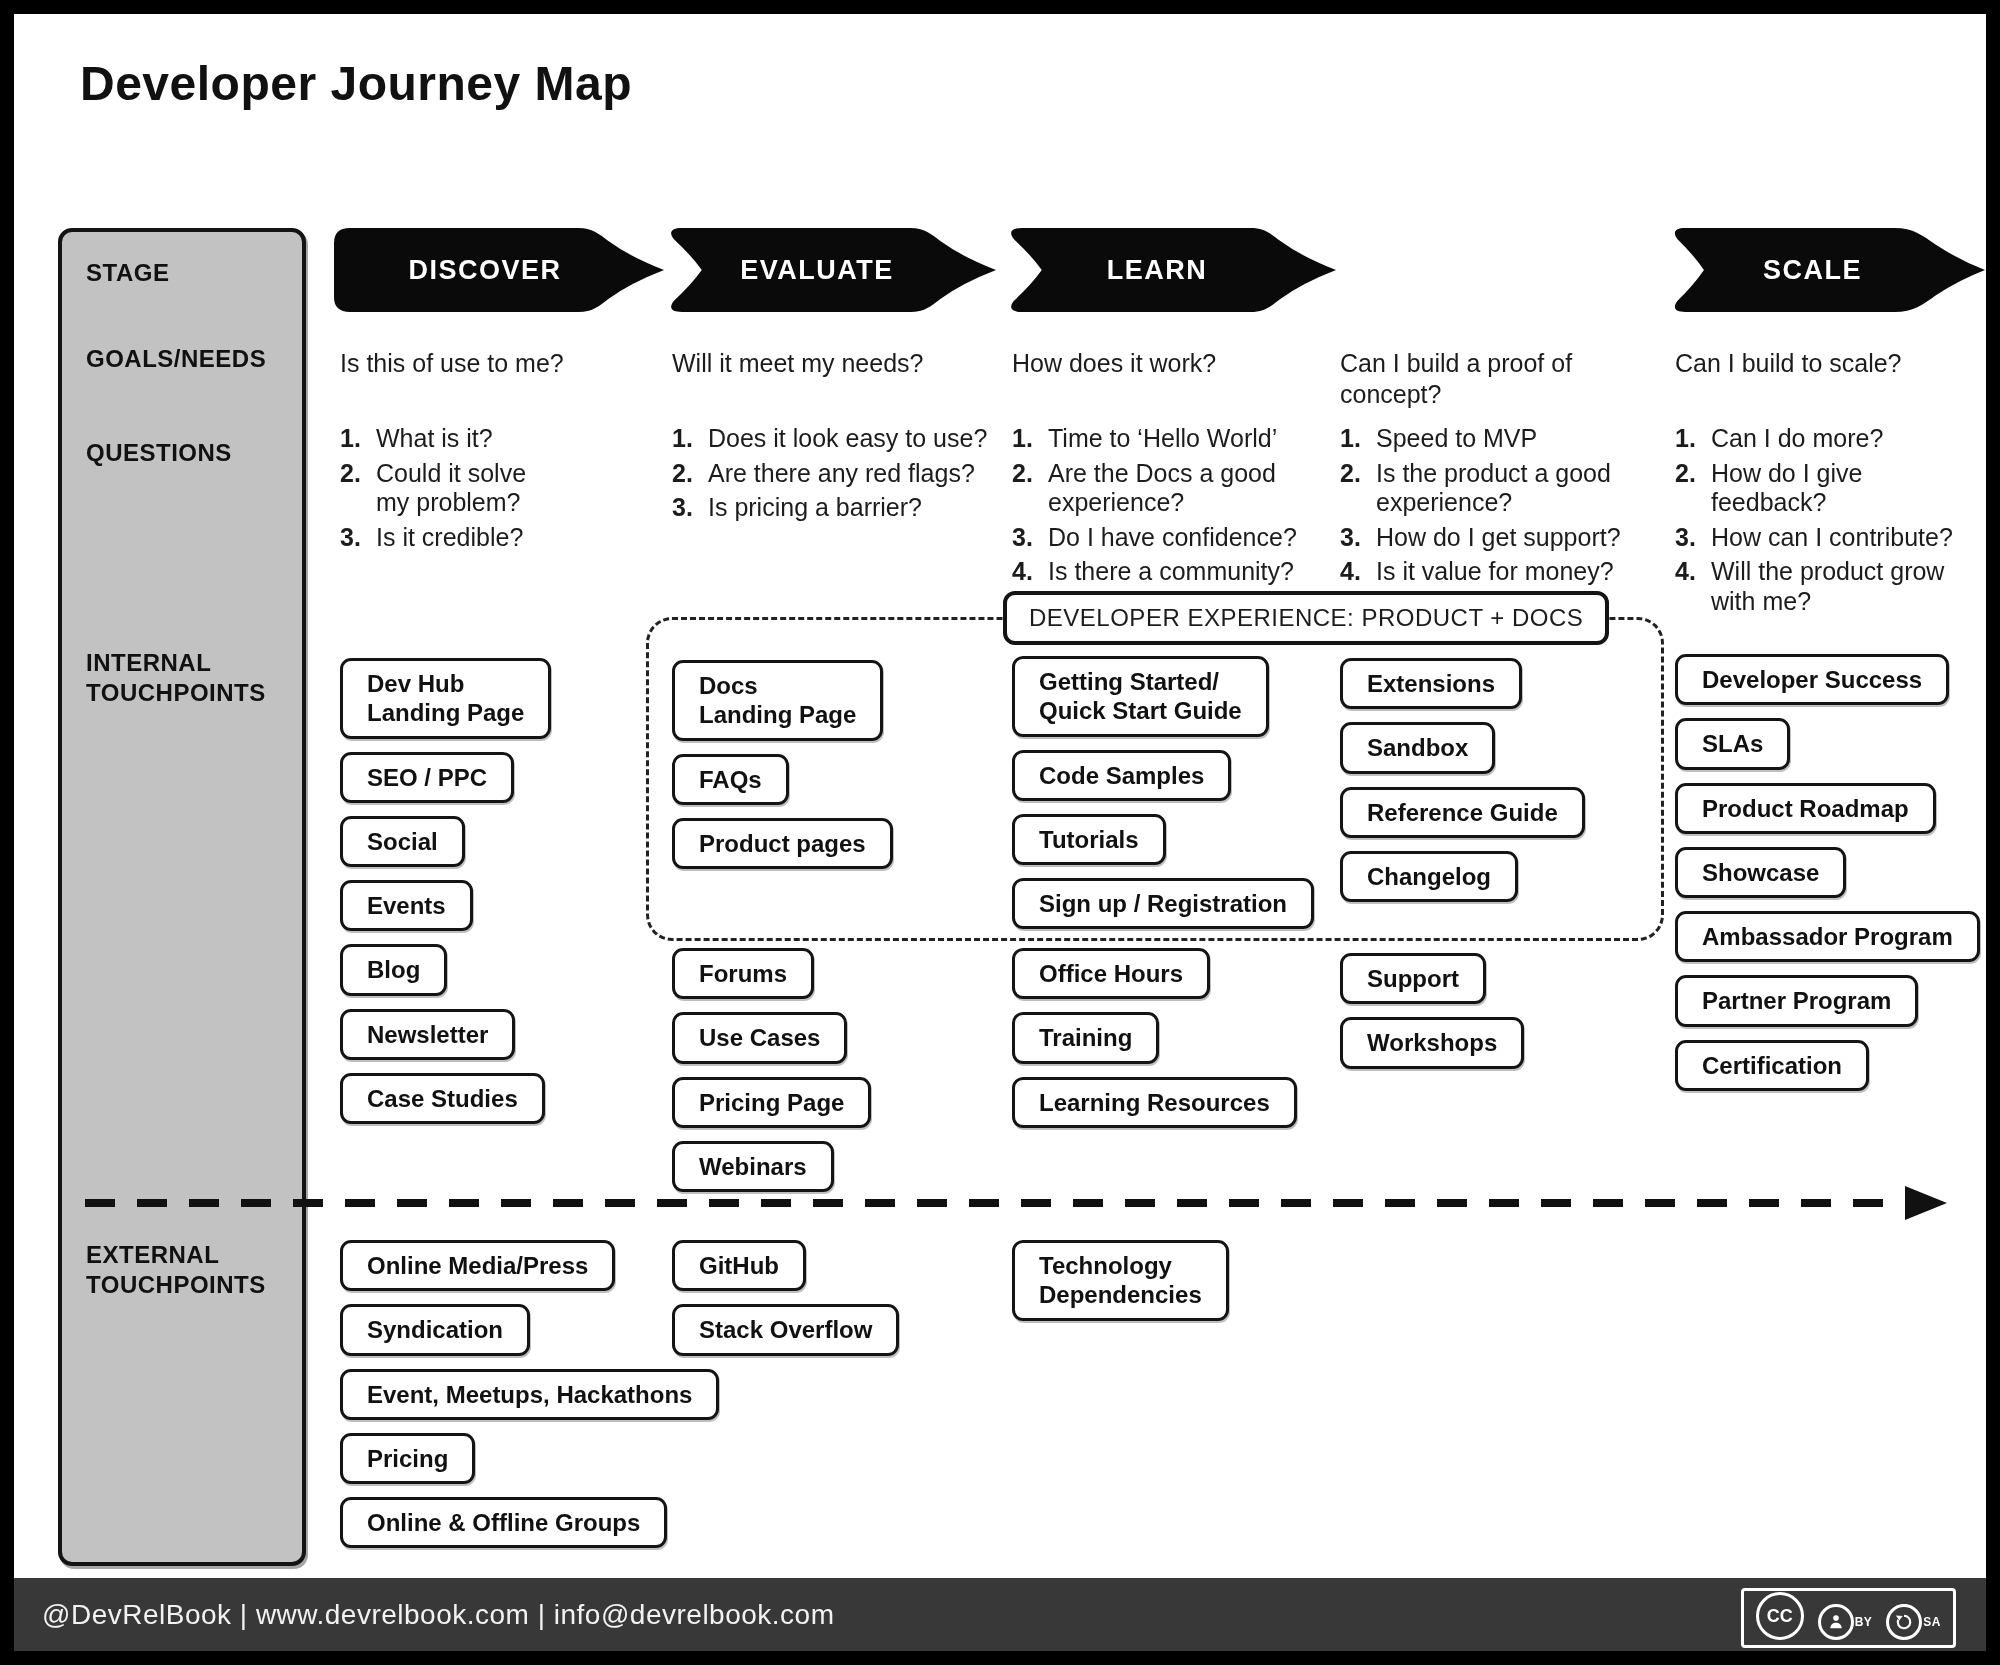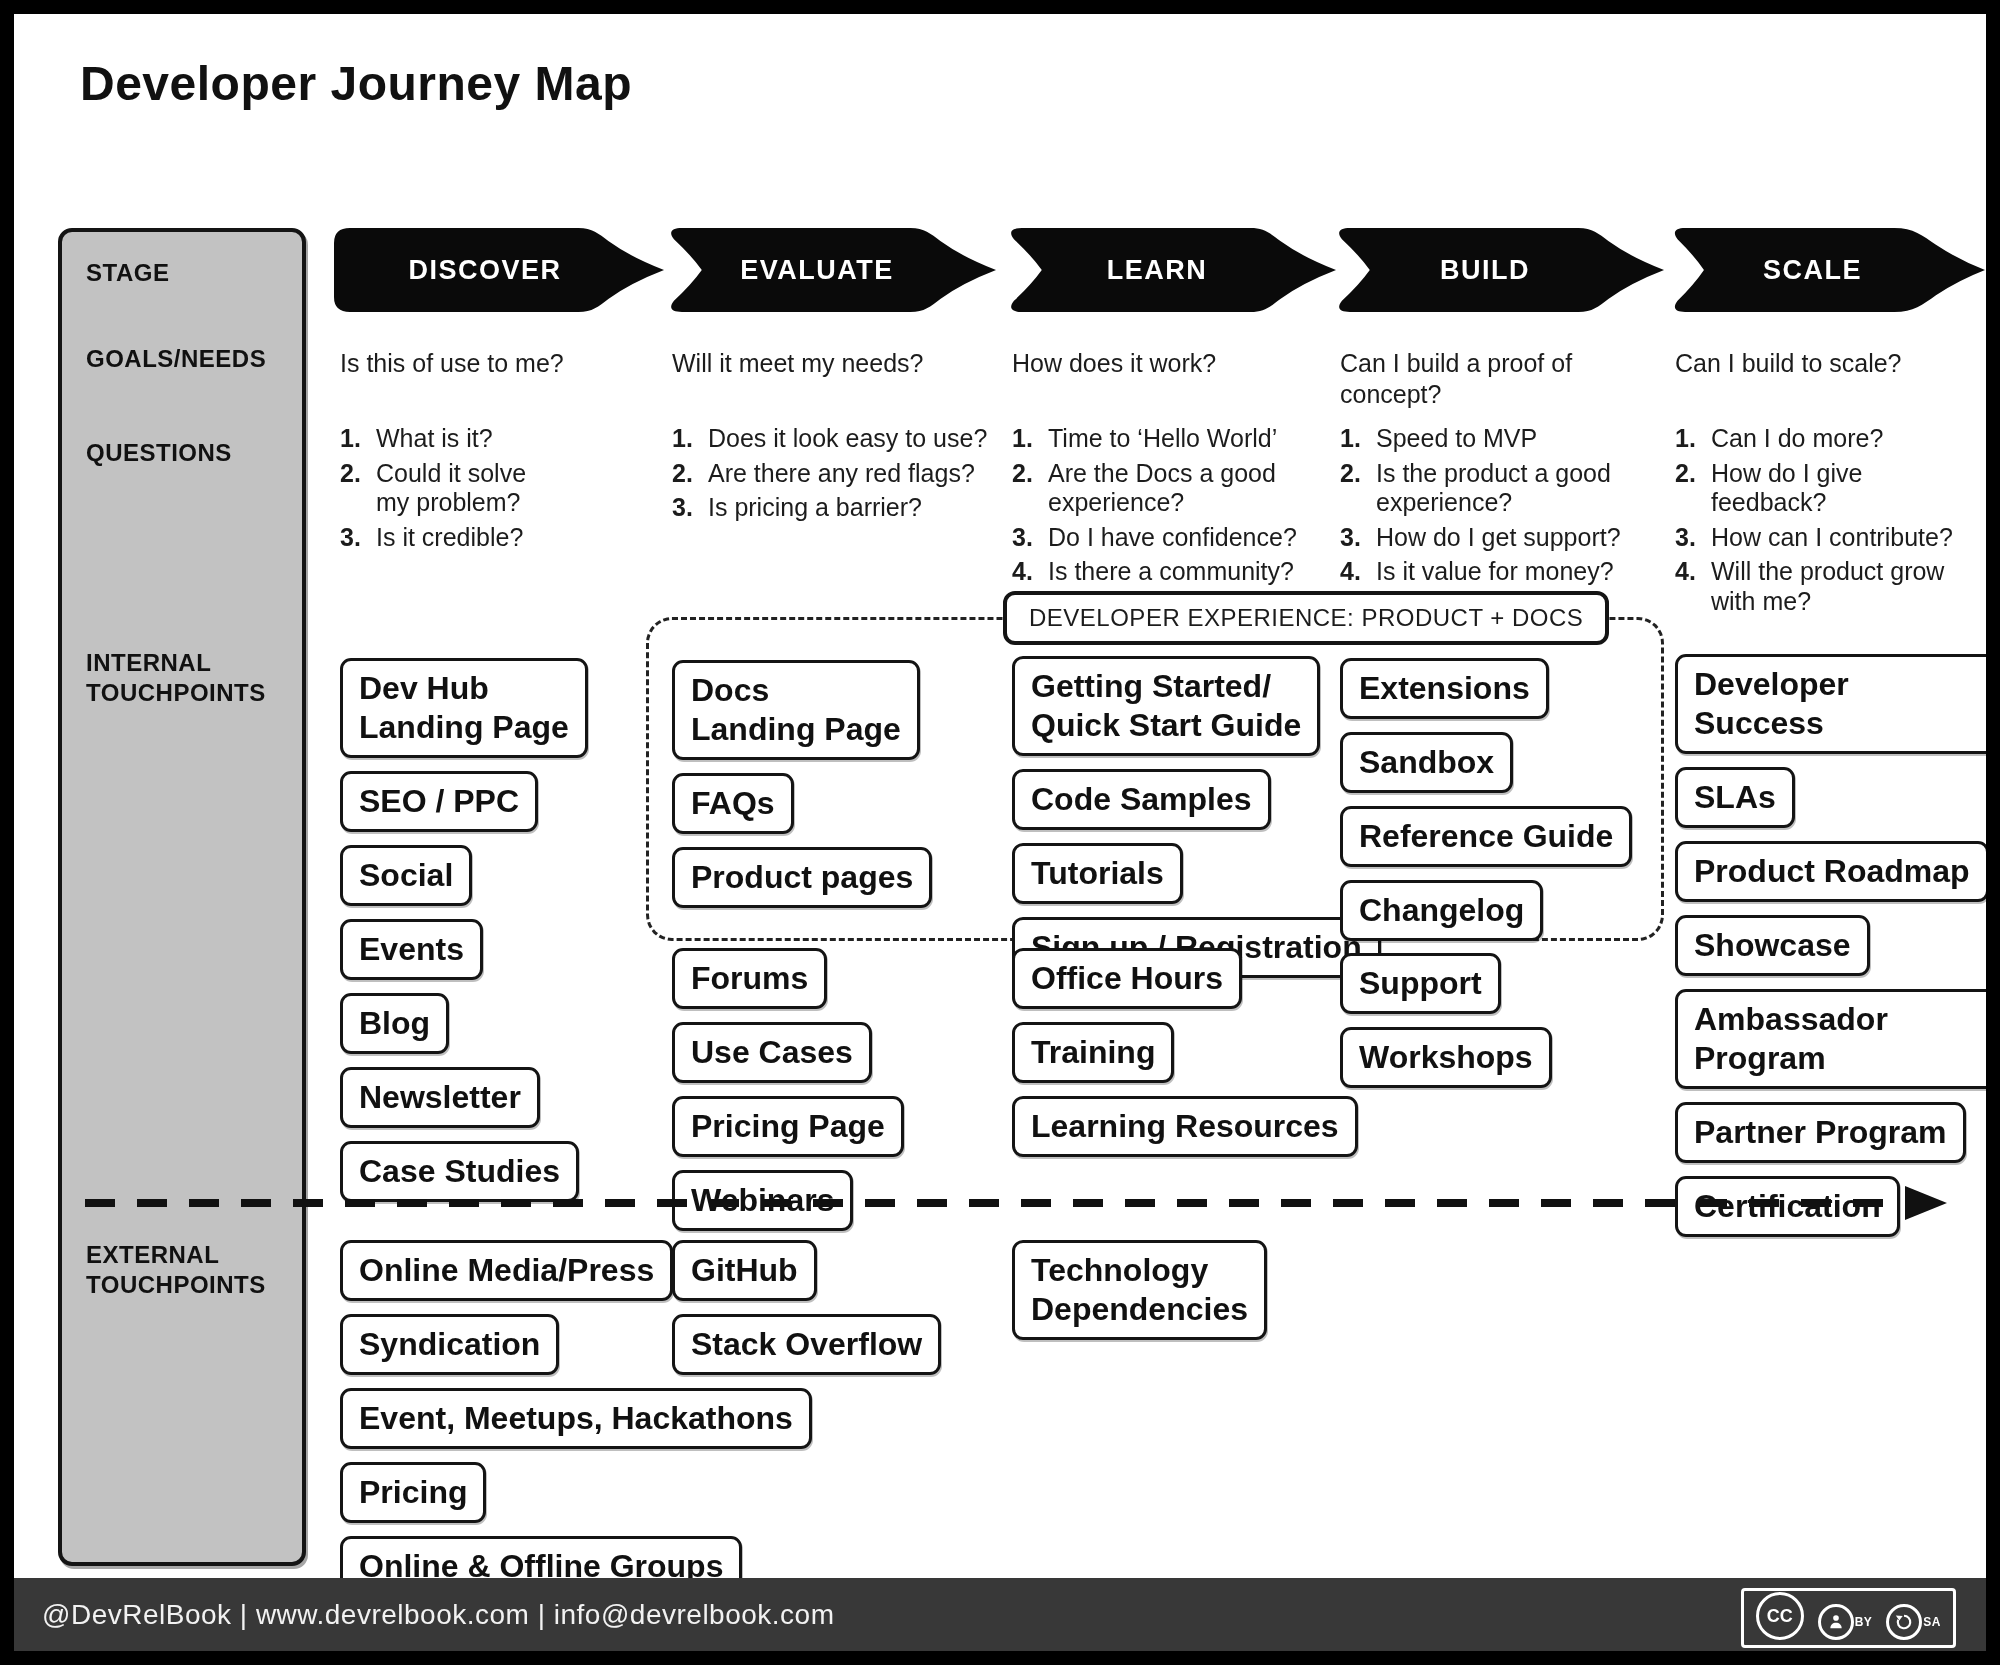--- a/index.html
+++ b/index.html
@@ -23,22 +23,22 @@
 
   
   .goal{position:absolute;font-size:25px;line-height:1.25;color:#1c1c1c;z-index:2;}
   .qlist{position:absolute;z-index:2;}
   .q{display:flex;margin-bottom:5px;font-size:25px;line-height:1.18;}
   .qn{font-weight:700;width:36px;flex:0 0 36px;}
   .qt{flex:1;}
 
   
   .tp-group{position:absolute;display:flex;flex-direction:column;align-items:flex-start;gap:13px;z-index:3;}
-  .tp{background:#fff;border:3px solid #141414;border-radius:11px;padding:8px 16px;
-      font-size:32px;font-weight:700;line-height:1.22;white-space:pre-line;color:#111;
+  .tp{background:#fff;border:3px solid #141414;border-radius:11px;padding:8px 24px;
+      font-size:24px;font-weight:700;line-height:1.22;white-space:pre-line;color:#111;
       box-shadow:1px 2px 0 rgba(0,0,0,.25);}
 
   
   .dx-box{position:absolute;left:646px;top:617px;width:1012px;height:318px;border:3px dashed #222;
           border-radius:26px;z-index:2;}
   .dx-label{position:absolute;left:1003px;top:591px;background:#fff;border:4px solid #141414;border-radius:12px;
             padding:9px 22px;font-size:24px;font-weight:400;letter-spacing:.5px;z-index:3;}
 
   
   .dash-arrow{position:absolute;left:85px;top:1199px;width:1820px;height:8px;z-index:4;
@@ -87,26 +87,20 @@
       <path fill="#0a0a0a" d="M16,0 H246 C260,0 266,6 276,14 Q298,31 332,45 Q298,59 276,76 C266,84 260,90 246,90 H16 C6,90 2,86 8,78 Q26,60 36,45 Q26,30 8,12 C2,4 6,0 16,0 Z"></path>
     </svg>
     <span class="stage-label">EVALUATE</span>
   </div>
   <div class="stage" style="left:1006px">
     <svg viewBox="0 0 334 90" preserveAspectRatio="none">
       <path fill="#0a0a0a" d="M16,0 H246 C260,0 266,6 276,14 Q298,31 332,45 Q298,59 276,76 C266,84 260,90 246,90 H16 C6,90 2,86 8,78 Q26,60 36,45 Q26,30 8,12 C2,4 6,0 16,0 Z"></path>
     </svg>
     <span class="stage-label">LEARN</span>
   </div>
-  <div class="stage" style="left:1334px">
-    <svg viewBox="0 0 334 90" preserveAspectRatio="none">
-      <path fill="#0a0a0a" d="M16,0 H246 C260,0 266,6 276,14 Q298,31 332,45 Q298,59 276,76 C266,84 260,90 246,90 H16 C6,90 2,86 8,78 Q26,60 36,45 Q26,30 8,12 C2,4 6,0 16,0 Z"></path>
-    </svg>
-    <span class="stage-label">BUILD</span>
-  </div>
   <div class="stage" style="left:1670px;width:315px">
     <svg viewBox="0 0 334 90" preserveAspectRatio="none">
       <path fill="#0a0a0a" d="M16,0 H238 C258,0 268,8 282,18 Q306,34 334,45 Q306,56 282,72 C268,82 258,90 238,90 H16 C6,90 2,86 8,78 Q26,60 36,45 Q26,30 8,12 C2,4 6,0 16,0 Z"></path>
     </svg>
     <span class="stage-label">SCALE</span>
   </div>
 
   <div class="goal" style="left:340px;top:348px;width:300px">Is this of use to me?</div>
   <div class="goal" style="left:672px;top:348px;width:320px">Will it meet my needs?</div>
   <div class="goal" style="left:1012px;top:348px;width:300px">How does it work?</div>

